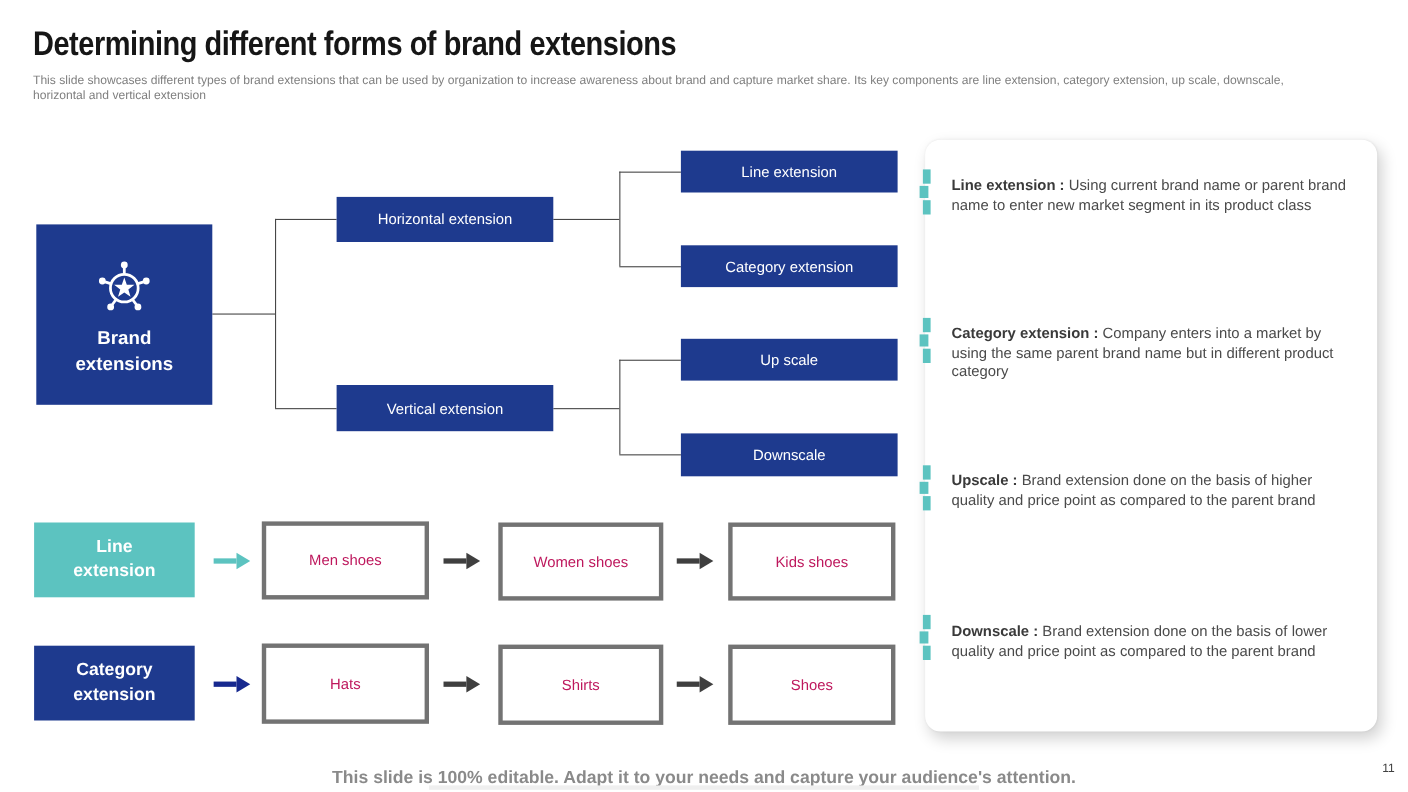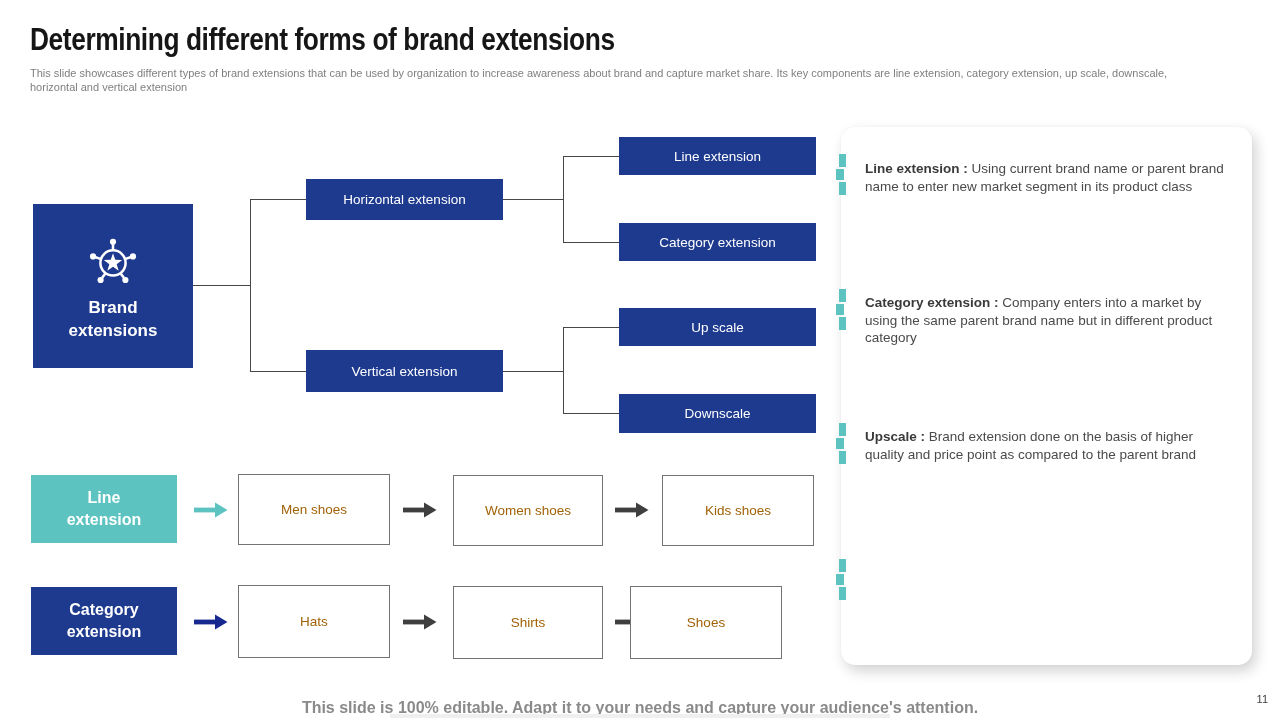--- a/index.html
+++ b/index.html
@@ -32,23 +32,23 @@
   .root-label { font-size:17px; font-weight:bold; line-height:1.35; width:120px; }
   .cline { position:absolute; background:#474747; }
   
   .row-label {
     position:absolute; color:#ffffff; font-weight:bold; font-size:16px;
     display:flex; align-items:center; justify-content:center; text-align:center;
     line-height:1.4;
   }
   .teal { background:#5cc3c0; }
   .item-box {
-    position:absolute; background:#ffffff; border:1px solid #737373;
+    position:absolute; background:#ffffff; border:4px solid #737373;
     display:flex; align-items:center; justify-content:center;
-    font-size:13.5px; color:#a16207;
+    font-size:13.5px; color:#be185d;
   }
   .arrow { position:absolute; width:34px; height:16px; }
   
   .card {
     position:absolute; left:841px; top:127px; width:411px; height:538px;
     background:#ffffff; border-radius:14px;
     box-shadow:4px 6px 14px rgba(0,0,0,0.18), 0 0 2px rgba(0,0,0,0.05);
   }
   .def {
     position:absolute; left:24px; width:360px;
@@ -184,37 +184,41 @@
   </span>
   <div class="item-box" style="left:453px;top:586px;width:150px;height:73px">
     <span>Shirts</span>
   </div>
   <span class="arrow" style="left:615px;top:614px">
     <svg width="34" height="16" viewBox="0 0 34 16" fill="#3f3f3f">
         <rect x="0" y="5.6" width="21" height="4.8"></rect>
         <polygon points="21,0.5 33.5,8 21,15.5"></polygon>
       </svg>
   </span>
-  <div class="item-box" style="left:630px;top:586px;width:152px;height:73px">
+  <div class="item-box" style="left:662px;top:586px;width:152px;height:73px">
     <span>Shoes</span>
   </div>
 
   <div class="card">
     <div class="def" style="top:33px">
       <b>Line extension :</b>
       <span>Using current brand name or parent brand name to enter new market segment in its product class</span>
     </div>
     <div class="def" style="top:167px">
       <b>Category extension :</b>
       <span>Company enters into a market by using the same parent brand name but in different product category</span>
     </div>
     <div class="def" style="top:301px">
       <b>Upscale :</b>
       <span>Brand extension done on the basis of higher quality and price point as compared to the parent brand</span>
     </div>
+    <div class="def" style="top:438px">
+      <b>Downscale :</b>
+      <span>Brand extension done on the basis of lower quality and price point as compared to the parent brand</span>
+    </div>
   </div>
 
   <div class="marker" style="top:154px">
       <div class="m1"></div>
       <div class="m2"></div>
       <div class="m3"></div>
     </div>
   <div class="marker" style="top:289px">
       <div class="m1"></div>
       <div class="m2"></div>

